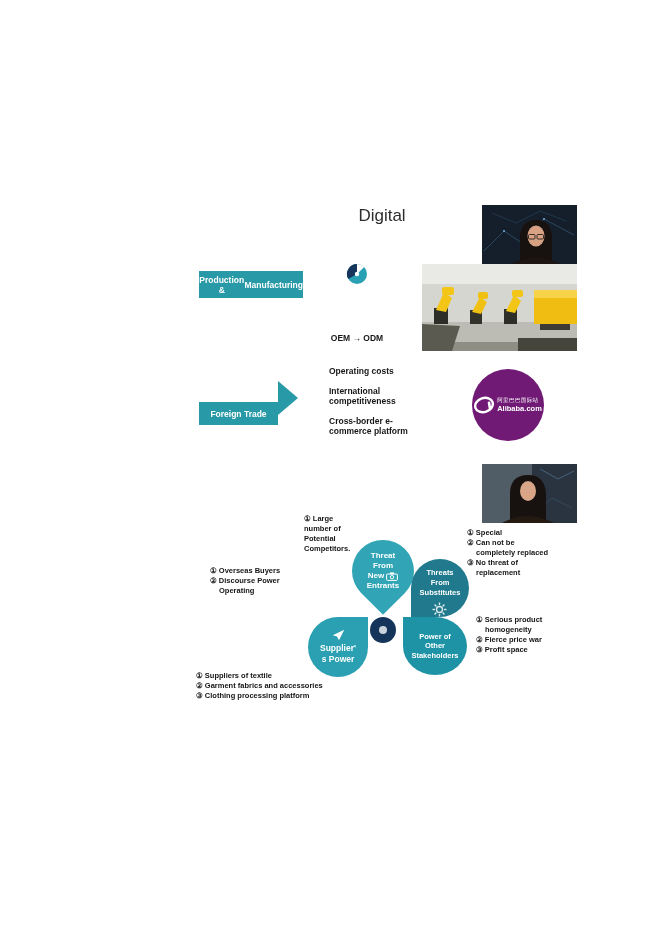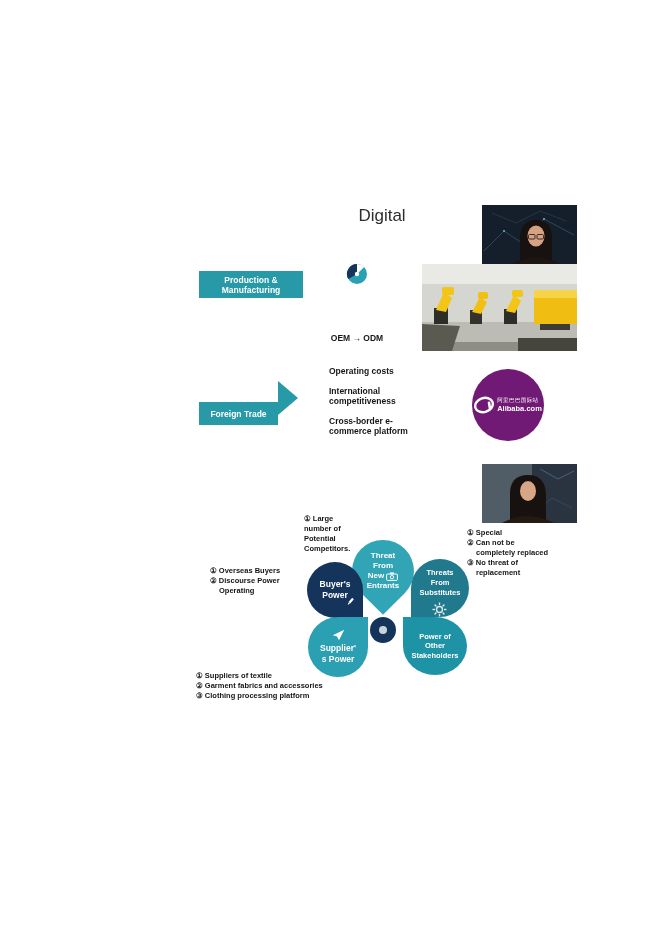--- a/index.html
+++ b/index.html
@@ -3,21 +3,21 @@
 <meta charset="utf-8">
 <style>
   *{margin:0;padding:0;box-sizing:border-box}
   html,body{background:#ffffff}
   .page{position:relative;width:552px;height:932px;margin:0 auto;background:#fff;
         font-family:"Liberation Sans",sans-serif;overflow:hidden}
   .abs{position:absolute}
   .slide-title{font-size:17px;line-height:23px;color:#2d2d2d;text-align:center;font-weight:400}
   .wbox{overflow:hidden;background:#101b26}
   .tealbox{background:#2899A6;color:#fff;font-weight:bold;font-size:8.5px;line-height:10px;
-           display:flex;flex-direction:column;align-items:center;justify-content:center;text-align:center}
+           display:flex;flex-direction:row;align-items:center;justify-content:center;text-align:center}
   .sb{font-weight:bold;font-size:8.5px;color:#161616}
   .bullets{width:92px}
   .bullet{margin-bottom:9px;line-height:10.5px;font-weight:bold;font-size:8.5px;color:#161616}
   .ftbody{background:#2899A6;color:#fff;font-weight:bold;font-size:8.5px;
           display:flex;align-items:center;justify-content:center}
   .fthead{width:0;height:0;border-top:17px solid transparent;border-bottom:17px solid transparent;
           border-left:20px solid #2899A6}
   .ali{background:#701a75;border-radius:50%;display:flex;align-items:center;justify-content:center;gap:3px}
   .ali-txt{display:flex;flex-direction:column;color:#fff}
   .ali-cn{font-size:5.5px;line-height:7px;letter-spacing:.4px}
@@ -155,20 +155,26 @@
     <div>③ No threat of</div>
     <div class="indent">replacement</div>
   </div>
 
   <div class="abs ann" style="left:158px;top:566px;width:95px;">
     <div>① Overseas Buyers</div>
     <div>② Discourse Power</div>
     <div class="indent">Operating</div>
   </div>
 
+  <div class="abs ann" style="left:424px;top:615px;width:90px;">
+    <div>① Serious product</div>
+    <div class="indent">homogeneity</div>
+    <div>② Fierce price war</div>
+    <div>③ Profit space</div>
+  </div>
 
   <div class="abs ann" style="left:144px;top:671px;width:175px;">
     <div>① Suppliers of textile</div>
     <div>② Garment fabrics and accessories</div>
     <div>③ Clothing processing platform</div>
   </div>
 
   <div class="petal p-top">
     <div class="pin">
       <span>Threat</span>
@@ -199,26 +205,20 @@
         <line x1="7.5" y1="12" x2="7.5" y2="14.5"></line>
       <line x1="0.5" y1="7.5" x2="3" y2="7.5"></line>
         <line x1="12" y1="7.5" x2="14.5" y2="7.5"></line>
       <line x1="2.6" y1="2.6" x2="4.4" y2="4.4"></line>
         <line x1="10.6" y1="10.6" x2="12.4" y2="12.4"></line>
       <line x1="12.4" y1="2.6" x2="10.6" y2="4.4"></line>
         <line x1="4.4" y1="10.6" x2="2.6" y2="12.4"></line>
     </g>
   </svg>
 
-  <div class="petal p-buy">
-    <div class="pin">
-      <span>Buyer's</span>
-      <span>Power</span>
-    </div>
-  </div>
   <svg class="abs" style="left:294px;top:597px;transform:rotate(40deg);" width="9" height="9" viewBox="0 0 9 9">
     <rect x="3.4" y="0.6" width="2.2" height="5.6" fill="#ffffff"></rect>
     <path d="M3.4 6.6 L5.6 6.6 L4.5 8.8 Z" fill="#ffffff"></path>
   </svg>
 
   <div class="petal p-sup">
     <div class="pin">
       <svg width="13" height="12" viewBox="0 0 13 12" style="margin-bottom:2px;">
         <path d="M0.8 6.2 L12.2 0.8 L7 11.2 L5 7.4 Z" fill="#ffffff"></path>
         <path d="M5 7.4 L12.2 0.8 L6.2 6 Z" fill="#cfe6ea"></path>

